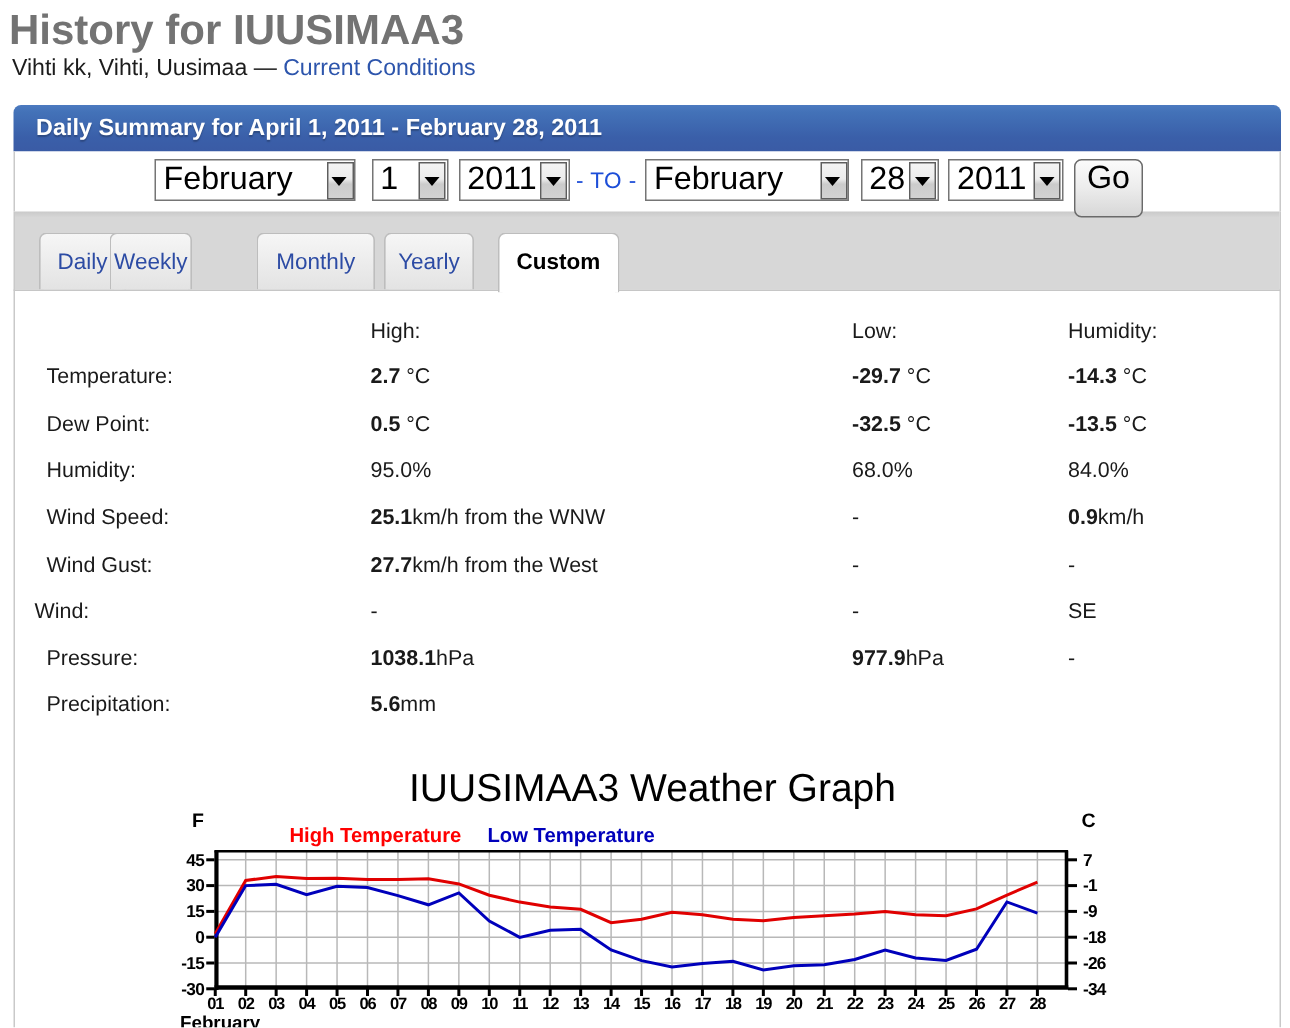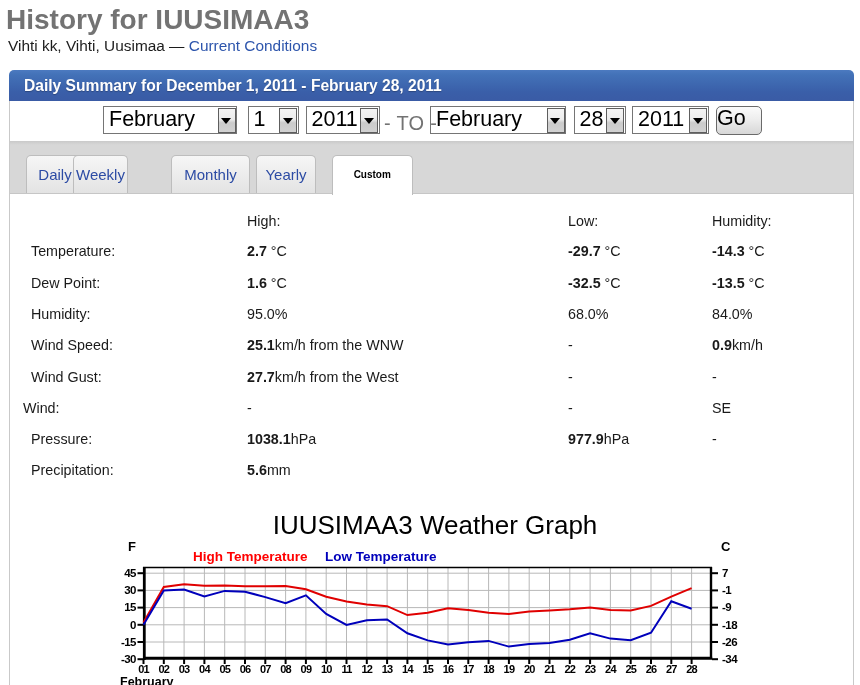--- a/index.html
+++ b/index.html
@@ -10,41 +10,41 @@
 #bar{position:absolute;left:9px;top:70px;width:845px;height:31px;border-radius:5px 5px 0 0;
   background:linear-gradient(#4c7ac0,#4372b8 15%,#3a5fa9 70%,#3a5ba5);}
 #bar span{position:absolute;left:15px;top:8px;font-size:15.6px;font-weight:bold;color:#fff;line-height:1;
   text-shadow:0 1px 1px rgba(0,0,0,0.25)}
 #formrow{position:absolute;left:9px;top:101px;width:845px;height:40px;background:#fff;
   border-left:1px solid #c9c9c9;border-right:1px solid #c9c9c9;box-sizing:border-box}
 .sel{position:absolute;top:106px;height:28px;box-sizing:border-box;border:1.5px solid #757575;background:#fff}
 .st{position:absolute;left:5px;top:1px;font-size:21.5px;color:#000;line-height:23px;white-space:nowrap}
 .sb{position:absolute;right:0.5px;top:0.5px;bottom:0.5px;width:18px;background:linear-gradient(#f4f4f4,#ececec 45%,#cbcbcb 60%,#d2d2d2);border:1.5px solid #5e5e5e;box-sizing:border-box}
 .tri{position:absolute;left:2.5px;top:9.5px;width:0;height:0;border:5.5px solid transparent;border-top:6px solid #000;border-bottom:none}
-#go{position:absolute;left:716px;top:106px;width:46px;height:29px;box-sizing:border-box;
+#go{position:absolute;left:716px;top:106px;width:46px;height:39px;box-sizing:border-box;
   border:1.5px solid #6a6a6a;border-radius:5px;background:linear-gradient(#fbfbfb,#ececec 50%,#d7d7d7);
-  font-size:21.5px;color:#000;line-height:23px}
-#to{position:absolute;left:384px;top:112px;width:44px;font-size:20px;color:#737373;letter-spacing:0.3px;white-space:nowrap}
+  font-size:21.5px;color:#000;text-align:center;line-height:23px}
+#to{position:absolute;left:384px;top:112px;width:44px;font-size:15px;color:#1d4ed8;letter-spacing:0.3px;white-space:nowrap}
 #strip{position:absolute;left:9px;top:141px;width:845px;height:53px;box-sizing:border-box;
   background:linear-gradient(#c9c9c9,#d7d7d7 4px,#d7d7d7);
   border-left:1px solid #c9c9c9;border-right:1px solid #c9c9c9;border-bottom:1px solid #c6c6c6}
 .tab{position:absolute;top:154.5px;height:38px;box-sizing:border-box;border:1px solid #bdbdbd;border-bottom:none;
   border-radius:5px 5px 0 0;background:linear-gradient(#f6f6f6,#e3e3e3);
   font-size:15px;color:#2c4ba4;text-align:center;line-height:38.5px;z-index:2}
-.tab.active{background:#fff;color:#000;font-weight:bold;font-size:10px;height:40px;z-index:3}
+.tab.active{background:#fff;color:#000;font-weight:bold;font-size:15px;height:40px;z-index:3}
 #content{position:absolute;left:9px;top:194px;width:845px;height:491px;background:#fff;box-sizing:border-box;
   border-left:1px solid #c9c9c9;border-right:1px solid #c9c9c9}
 .c{position:absolute;font-size:14.3px;color:#1a1a1a;line-height:1;white-space:nowrap}
 .c b{font-weight:bold}
 </style></head>
 <body>
 <div id="h1">History for IUUSIMAA3</div>
 <div id="sub">Vihti kk, Vihti, Uusimaa — <a href="#">Current Conditions</a></div>
 <div id="bar">
-    <span>Daily Summary for December 1, 2011 - February 28, 2011</span>
+    <span>Daily Summary for April 1, 2011 - February 28, 2011</span>
   </div>
 <div id="formrow"></div>
 <div id="strip"></div>
 <div id="content"></div>
 <div class="sel" style="left:103px;width:134px">
     <span class="st">February</span>
     <span class="sb">
       <span class="tri"></span>
     </span>
   </div>
@@ -88,21 +88,21 @@
 <div class="tab active" style="left:331.5px;width:81.5px">Custom</div>
 
 <div class="c" style="left:247px;top:213.5px">High:</div>
 <div class="c" style="left:568px;top:213.5px">Low:</div>
 <div class="c" style="left:712px;top:213.5px">Humidity:</div>
 <div class="c" style="left:31px;top:244.3px">Temperature:</div>
 <div class="c" style="left:247px;top:244.3px"><b>2.7</b> °C</div>
 <div class="c" style="left:568px;top:244.3px"><b>-29.7</b> °C</div>
 <div class="c" style="left:712px;top:244.3px"><b>-14.3</b> °C</div>
 <div class="c" style="left:31px;top:275.6px">Dew Point:</div>
-<div class="c" style="left:247px;top:275.6px"><b>1.6</b> °C</div>
+<div class="c" style="left:247px;top:275.6px"><b>0.5</b> °C</div>
 <div class="c" style="left:568px;top:275.6px"><b>-32.5</b> °C</div>
 <div class="c" style="left:712px;top:275.6px"><b>-13.5</b> °C</div>
 <div class="c" style="left:31px;top:306.9px">Humidity:</div>
 <div class="c" style="left:247px;top:306.9px">95.0%</div>
 <div class="c" style="left:568px;top:306.9px">68.0%</div>
 <div class="c" style="left:712px;top:306.9px">84.0%</div>
 <div class="c" style="left:31px;top:338.2px">Wind Speed:</div>
 <div class="c" style="left:247px;top:338.2px"><b>25.1</b>km/h from the WNW</div>
 <div class="c" style="left:568px;top:338.2px">-</div>
 <div class="c" style="left:712px;top:338.2px"><b>0.9</b>km/h</div>

